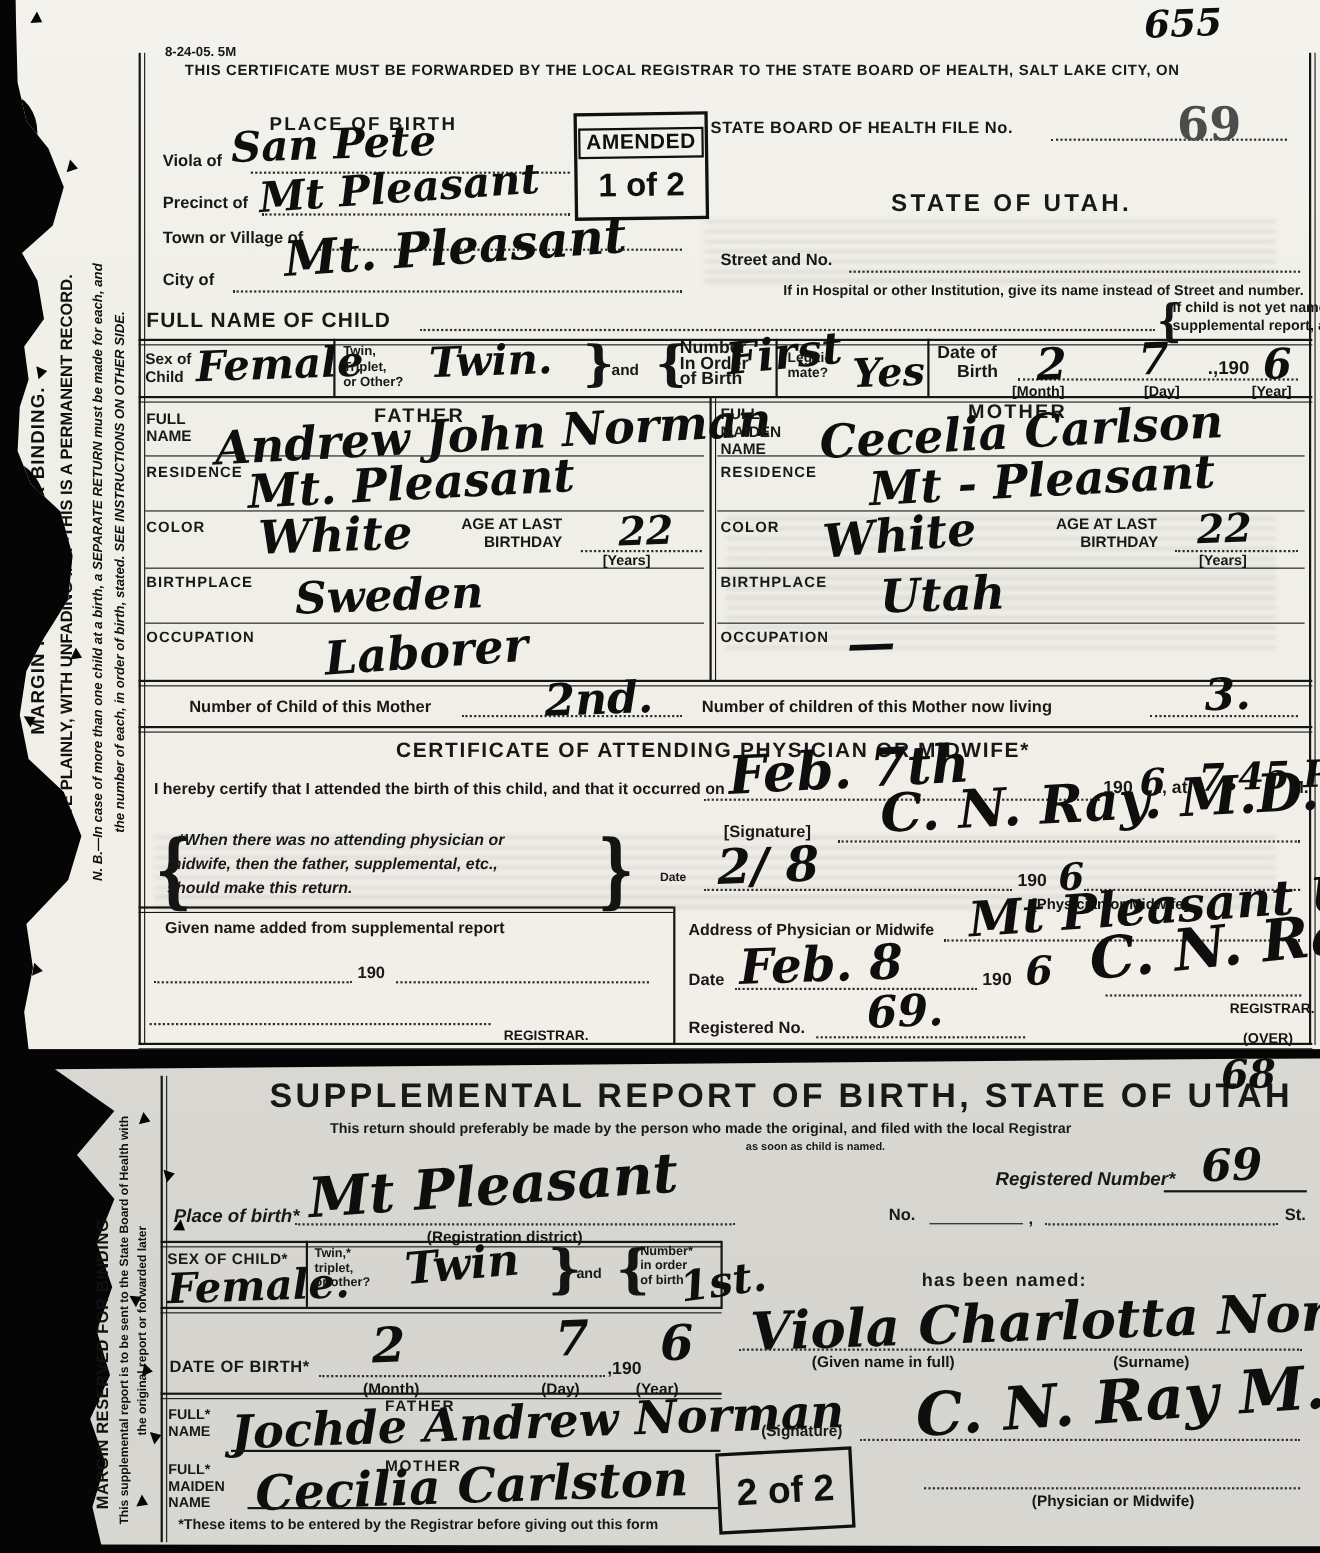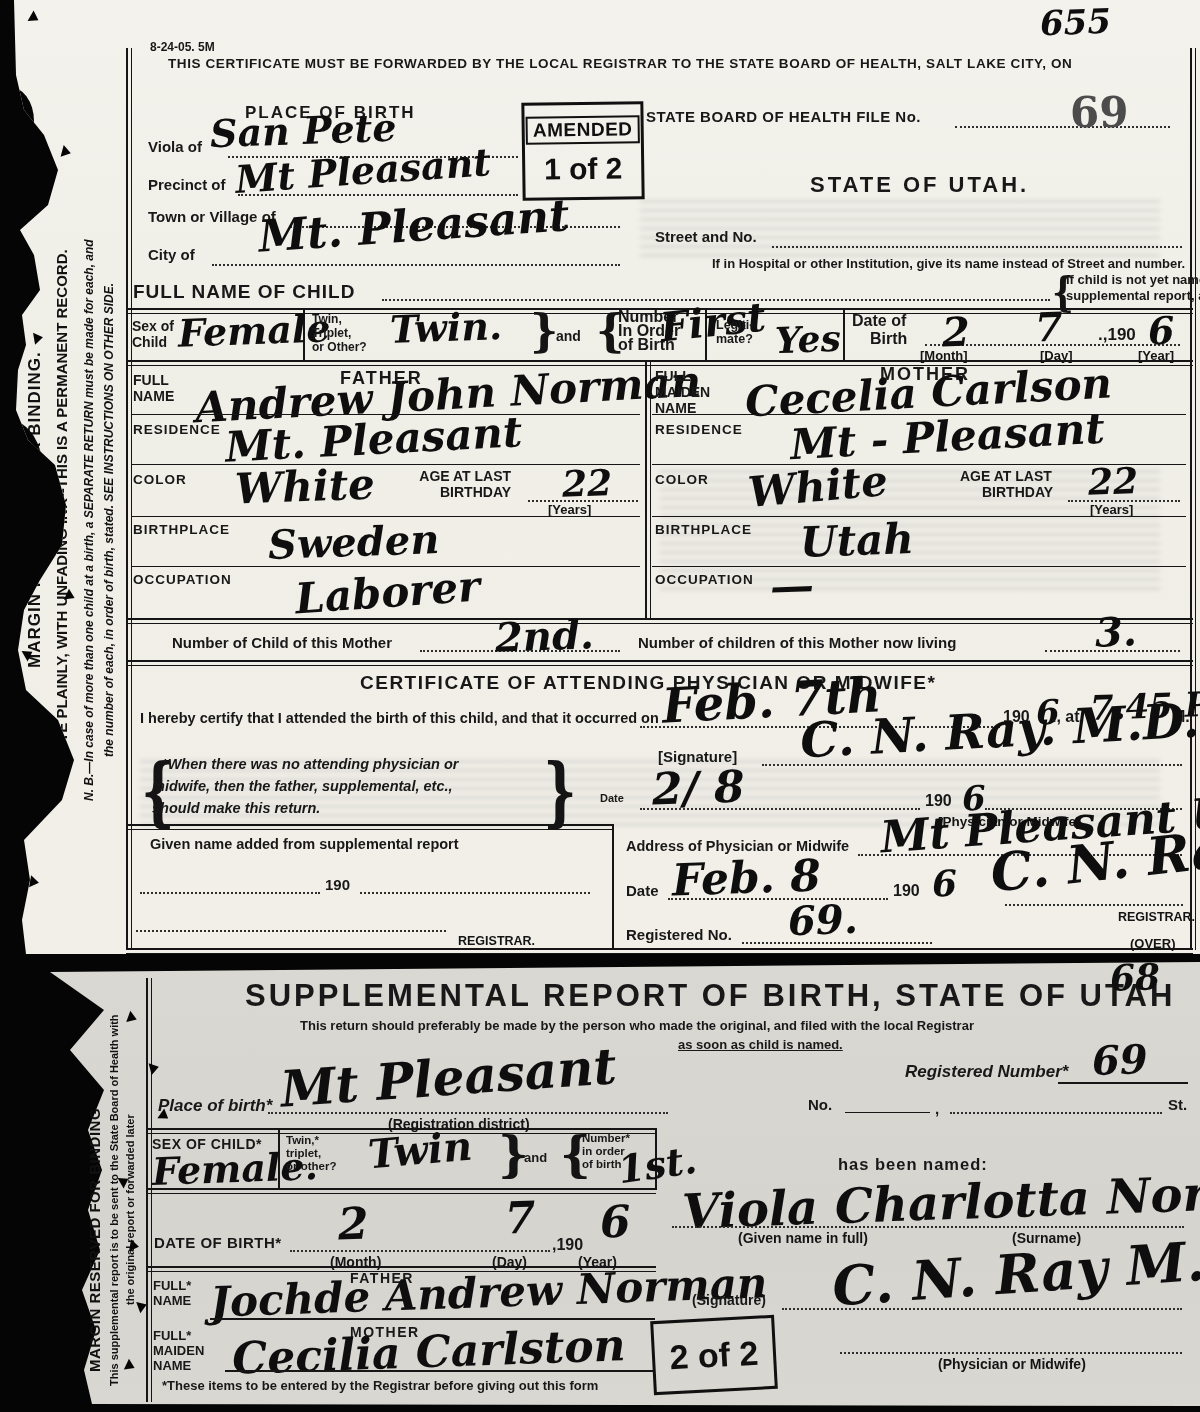--- a/index.html
+++ b/index.html
@@ -253,21 +253,21 @@
   <div class="sheet" id="sheet2"></div>
 
   <div class="rot" style="left:84px;top:1090px;height:300px;width:20px;font-size:15px;letter-spacing:.5px;">MARGIN RESERVED FOR BINDING</div>
   <div class="rot" style="left:106px;top:1000px;height:400px;width:15px;font-size:11px;">This supplemental report is to be sent to the State Board of Health with</div>
   <div class="rot" style="left:122px;top:1030px;height:360px;width:15px;font-size:11px;">the original report or forwarded later</div>
   <div class="vdbl" style="left:146px;top:978px;height:424px;"></div>
 
   <div class="lbl" style="left:245px;top:978px;font-size:31px;letter-spacing:3px;">SUPPLEMENTAL REPORT OF BIRTH, STATE OF UTAH</div>
   <div class="hw" style="left:1110px;top:956px;font-size:36px;">68</div>
   <div class="lbl" style="left:300px;top:1018px;font-size:13px;">This return should preferably be made by the person who made the original, and filed with the local Registrar</div>
-  <div class="lbl" style="left:678px;top:1037px;font-size:13px;text-decoration:underline;">as soon as child is named.</div>
+  <div class="lbl" style="left:678px;top:1037px;font-size:10px;">as soon as child is named.</div>
 
   <div class="lbl" style="left:905px;top:1062px;font-size:17px;font-style:italic;">Registered Number*</div>
   <div class="sol" style="left:1058px;top:1082px;width:130px;"></div>
   <div class="hw" style="left:1092px;top:1036px;font-size:40px;">69</div>
 
   <div class="lbl" style="left:158px;top:1096px;font-size:17px;font-style:italic;">Place of birth*</div>
   <div class="dot" style="left:268px;top:1112px;width:400px;"></div>
   <div class="hw" style="left:280px;top:1048px;font-size:50px;transform:rotate(-4deg);">Mt Pleasant</div>
   <div class="cap" style="left:388px;top:1116px;font-size:14px;">(Registration district)</div>
   <div class="lbl" style="left:808px;top:1096px;font-size:15px;">No.</div>

